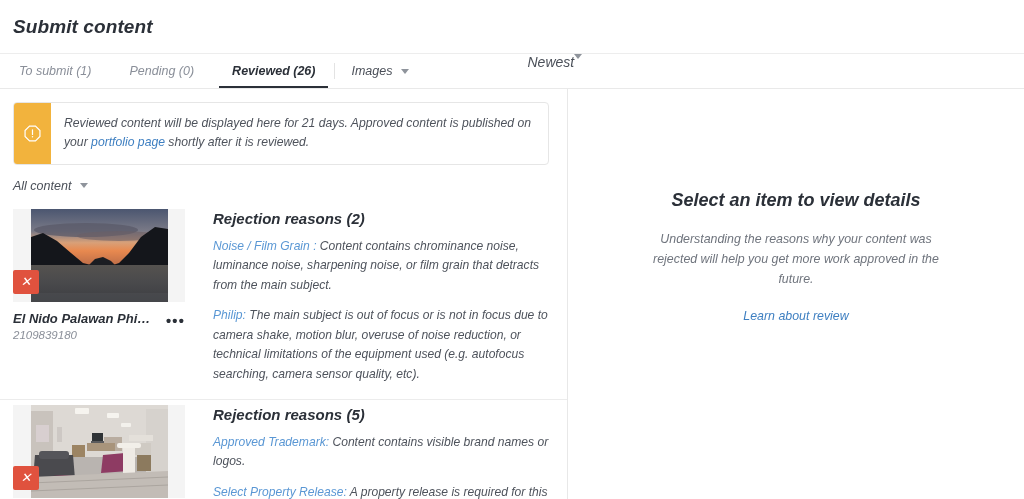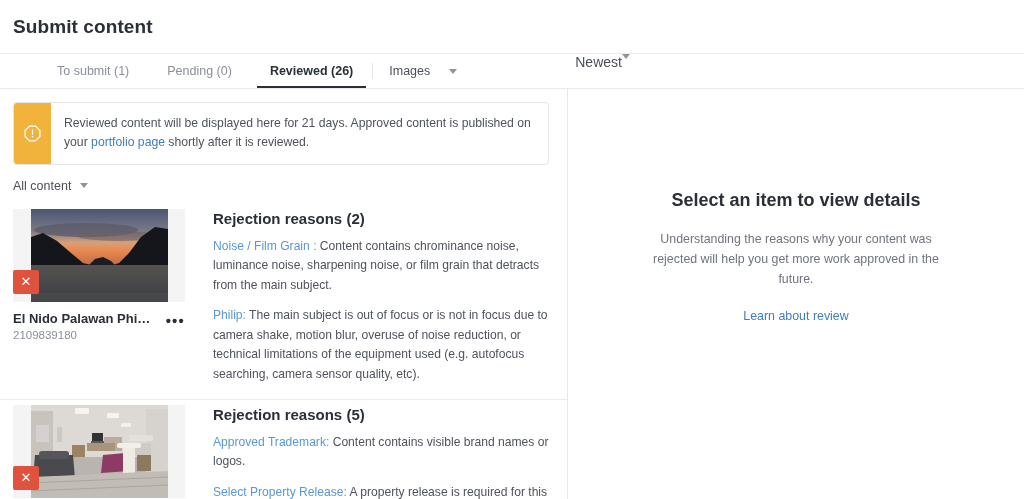--- a/index.html
+++ b/index.html
@@ -12,20 +12,21 @@
     font-family: "Liberation Sans", sans-serif;
     color: #2b2f38;
   }
 
   .app {
     position: relative;
     width: 1024px;
     height: 499px;
     background: #1d4ed8;
     overflow: hidden;
+    font-style: italic;
   }
 
   
   .top-accent {
     position: absolute;
     top: 0;
     right: 7px;
     width: 58px;
     height: 5px;
     background: #f4a088;
@@ -61,21 +62,20 @@
     border-top: 1px solid #ededed;
     border-bottom: 1px solid #e9e9e9;
     display: flex;
     align-items: stretch;
     background: #ffffff;
   }
   .tabs {
     display: flex;
     align-items: stretch;
     height: 100%;
-    padding-left: 38px;
   }
   .tab {
     display: flex;
     align-items: center;
     justify-content: center;
     padding: 0 19px;
     font-size: 12.5px;
     color: #8a8f99;
     position: relative;
     cursor: pointer;
@@ -98,21 +98,21 @@
 
   .tab-sep {
     width: 1px;
     background: #e3e3e3;
     margin: 9px 0;
   }
 
   .filter-btn {
     display: flex;
     align-items: center;
-    gap: 19px;
+    gap: 9px;
     padding: 0 16px;
     font-size: 12.5px;
     color: #4a4f58;
     cursor: pointer;
     white-space: nowrap;
   }
   .sort-btn {
     display: flex;
     align-items: flex-start;
     padding: 0 16px;

